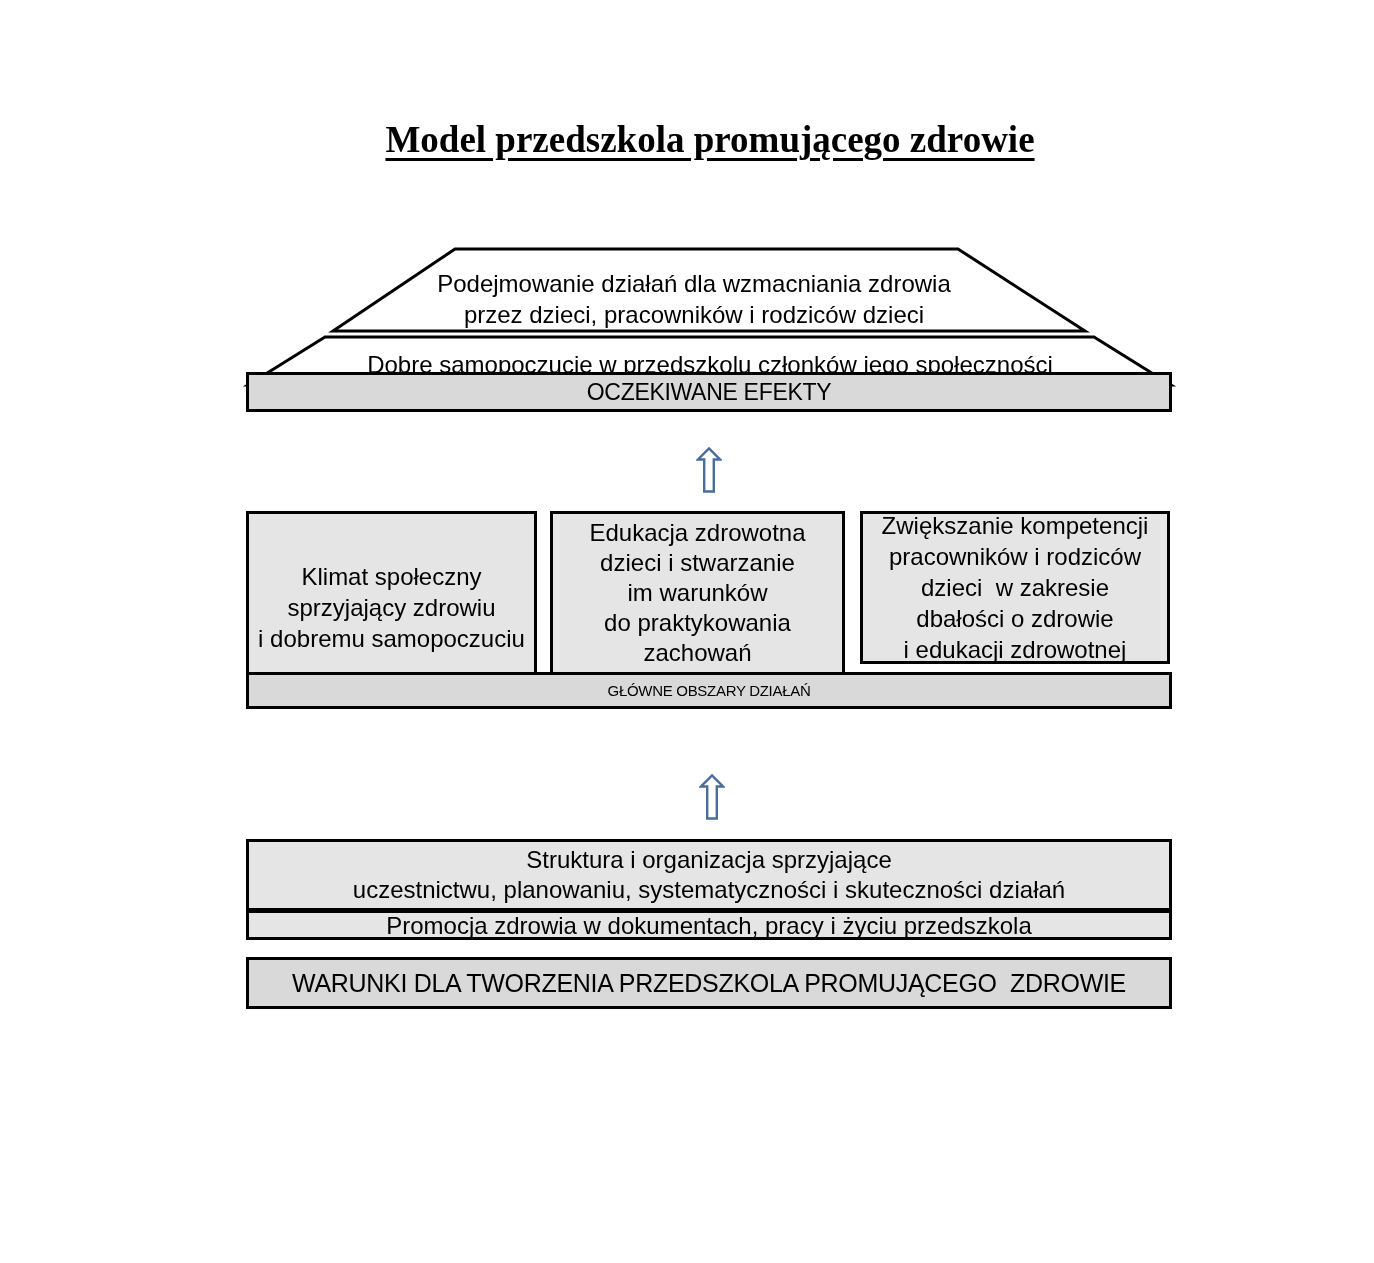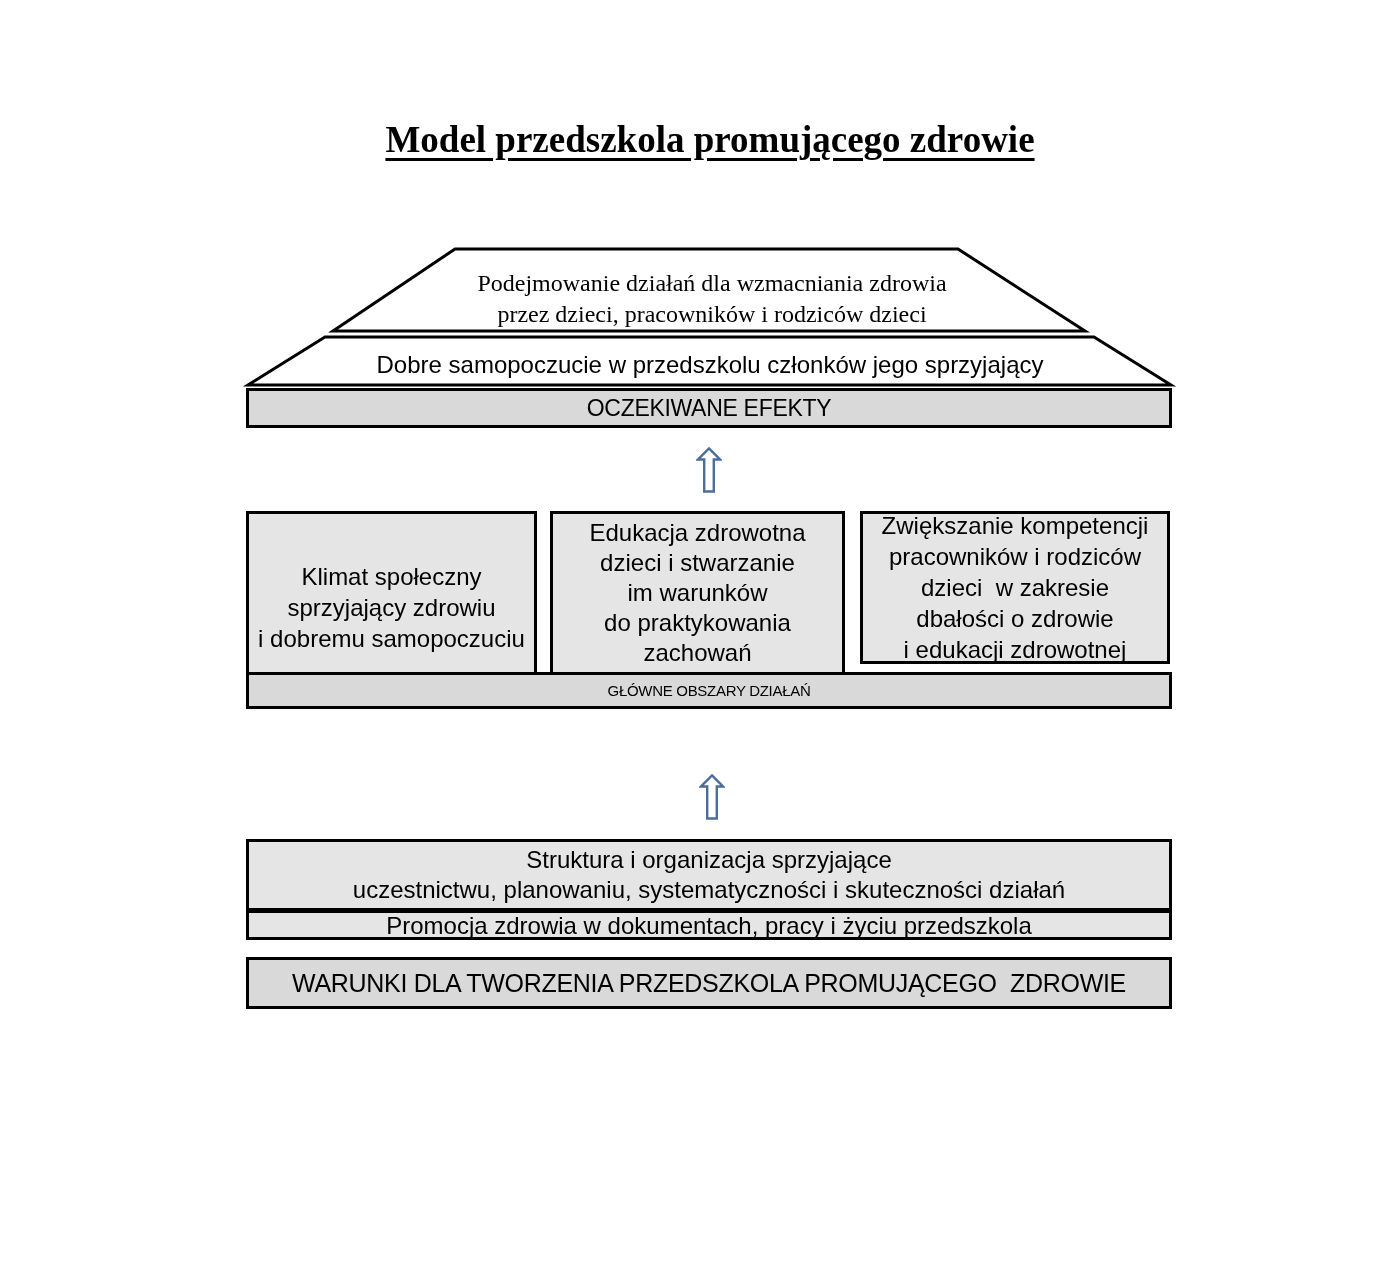--- a/index.html
+++ b/index.html
@@ -57,25 +57,25 @@
 
 <div class="canvas">
 
   <div class="abs title">Model przedszkola promującego zdrowie</div>
 
   <svg class="abs" style="left:240px;top:240px;" width="940" height="152" viewBox="240 240 940 152">
     <polygon points="455,249 958,249 1085,331 333,331" fill="#ffffff" stroke="#000000" stroke-width="3"></polygon>
     <polygon points="325,337 1094,337 1171,385 248,385" fill="#ffffff" stroke="#000000" stroke-width="3"></polygon>
   </svg>
 
-  <div class="abs trap-text" style="left:342px;top:268px;width:740px;font-family:Liberation Serif, serif;">Podejmowanie działań dla wzmacniania zdrowia
+  <div class="abs trap-text" style="left:324px;top:268px;width:740px;">Podejmowanie działań dla wzmacniania zdrowia
 przez dzieci, pracowników i rodziców dzieci</div>
-  <div class="abs trap-text" style="left:250px;top:349px;width:920px;">Dobre samopoczucie w przedszkolu członków jego sprzyjający</div>
+  <div class="abs trap-text" style="left:250px;top:349px;width:920px;">Dobre samopoczucie w przedszkolu członków jego społeczności</div>
 
-  <div class="abs bar" style="top:388px;height:40px;font-size:23px;">OCZEKIWANE EFEKTY</div>
+  <div class="abs bar" style="top:372px;height:40px;font-size:23px;">OCZEKIWANE EFEKTY</div>
 
   <svg class="abs arrow" style="left:696px;top:447px;" viewBox="0 0 26 48">
     <polygon points="13,1.5 24.5,13 18,13 18,46.5 8,46.5 8,13 1.5,13" fill="#ffffff" stroke="#4a6d9c" stroke-width="2.5" stroke-linejoin="miter"></polygon>
   </svg>
 
   <div class="abs whitebox" style="left:246px;top:511px;width:291px;height:193px;">Klimat społeczny
 sprzyjający zdrowiu
 i dobremu samopoczuciu</div>
   <div class="abs whitebox" style="left:550px;top:511px;width:295px;height:193px;line-height:30px;">Edukacja zdrowotna
 dzieci i stwarzanie

